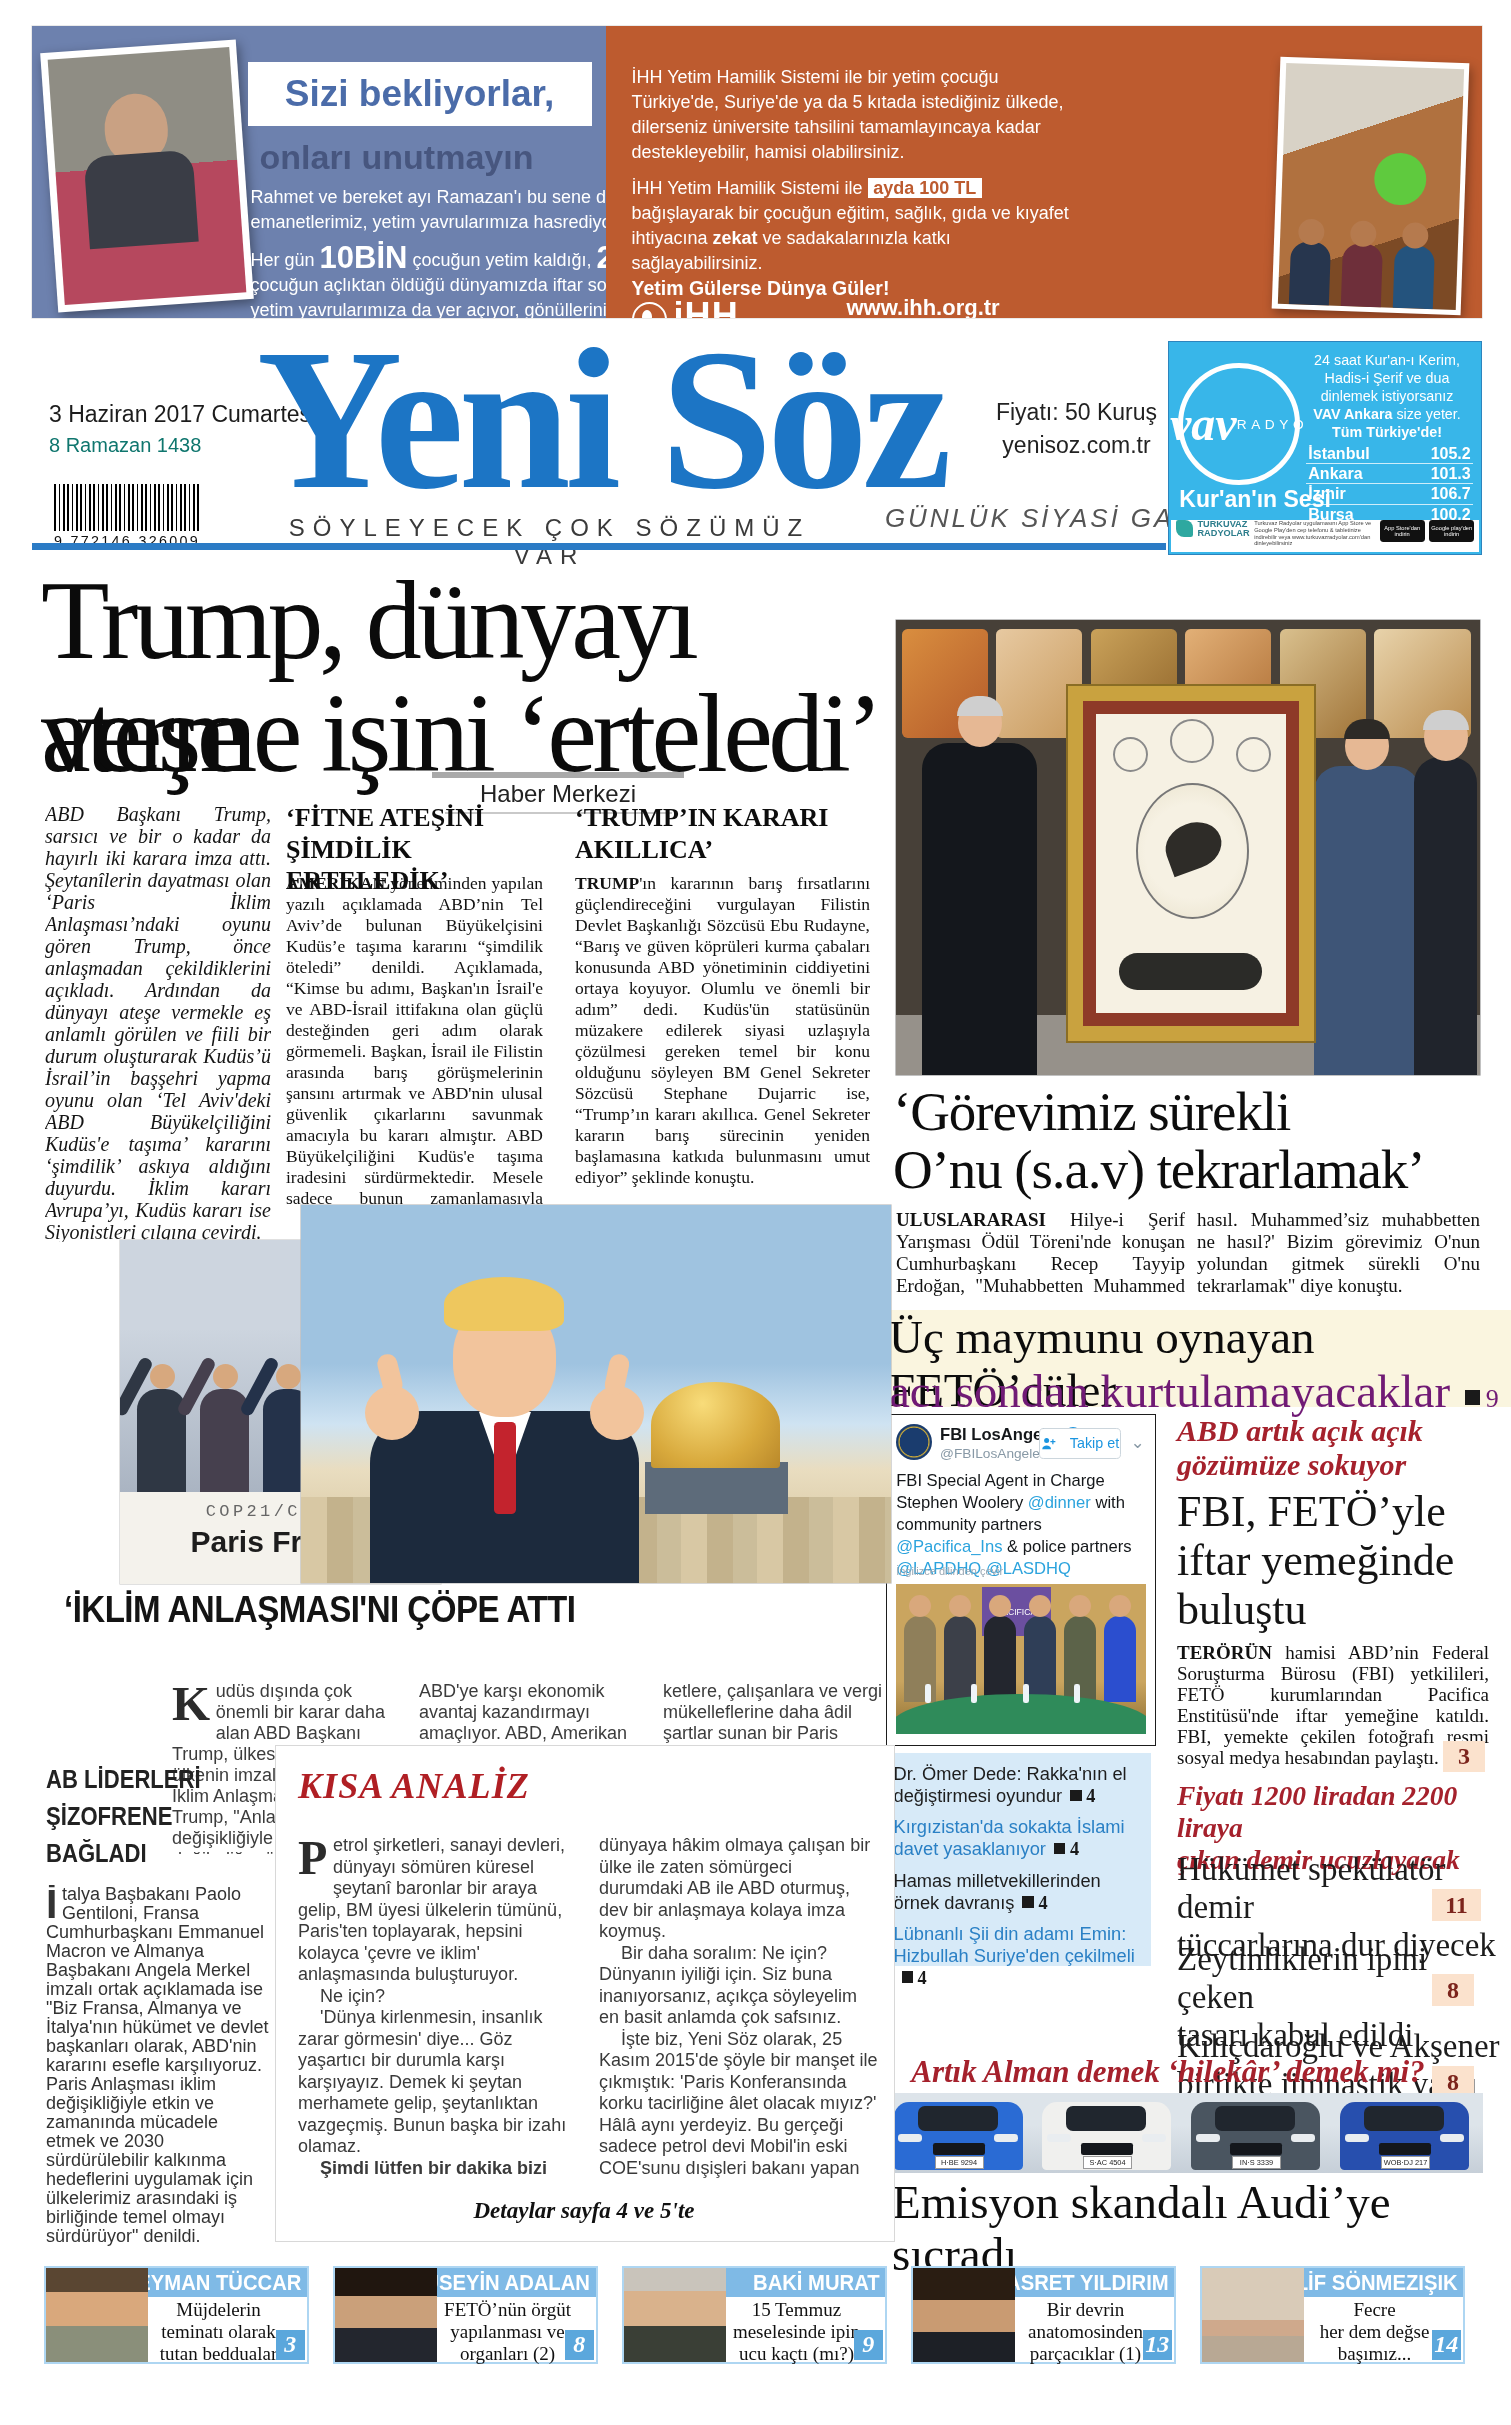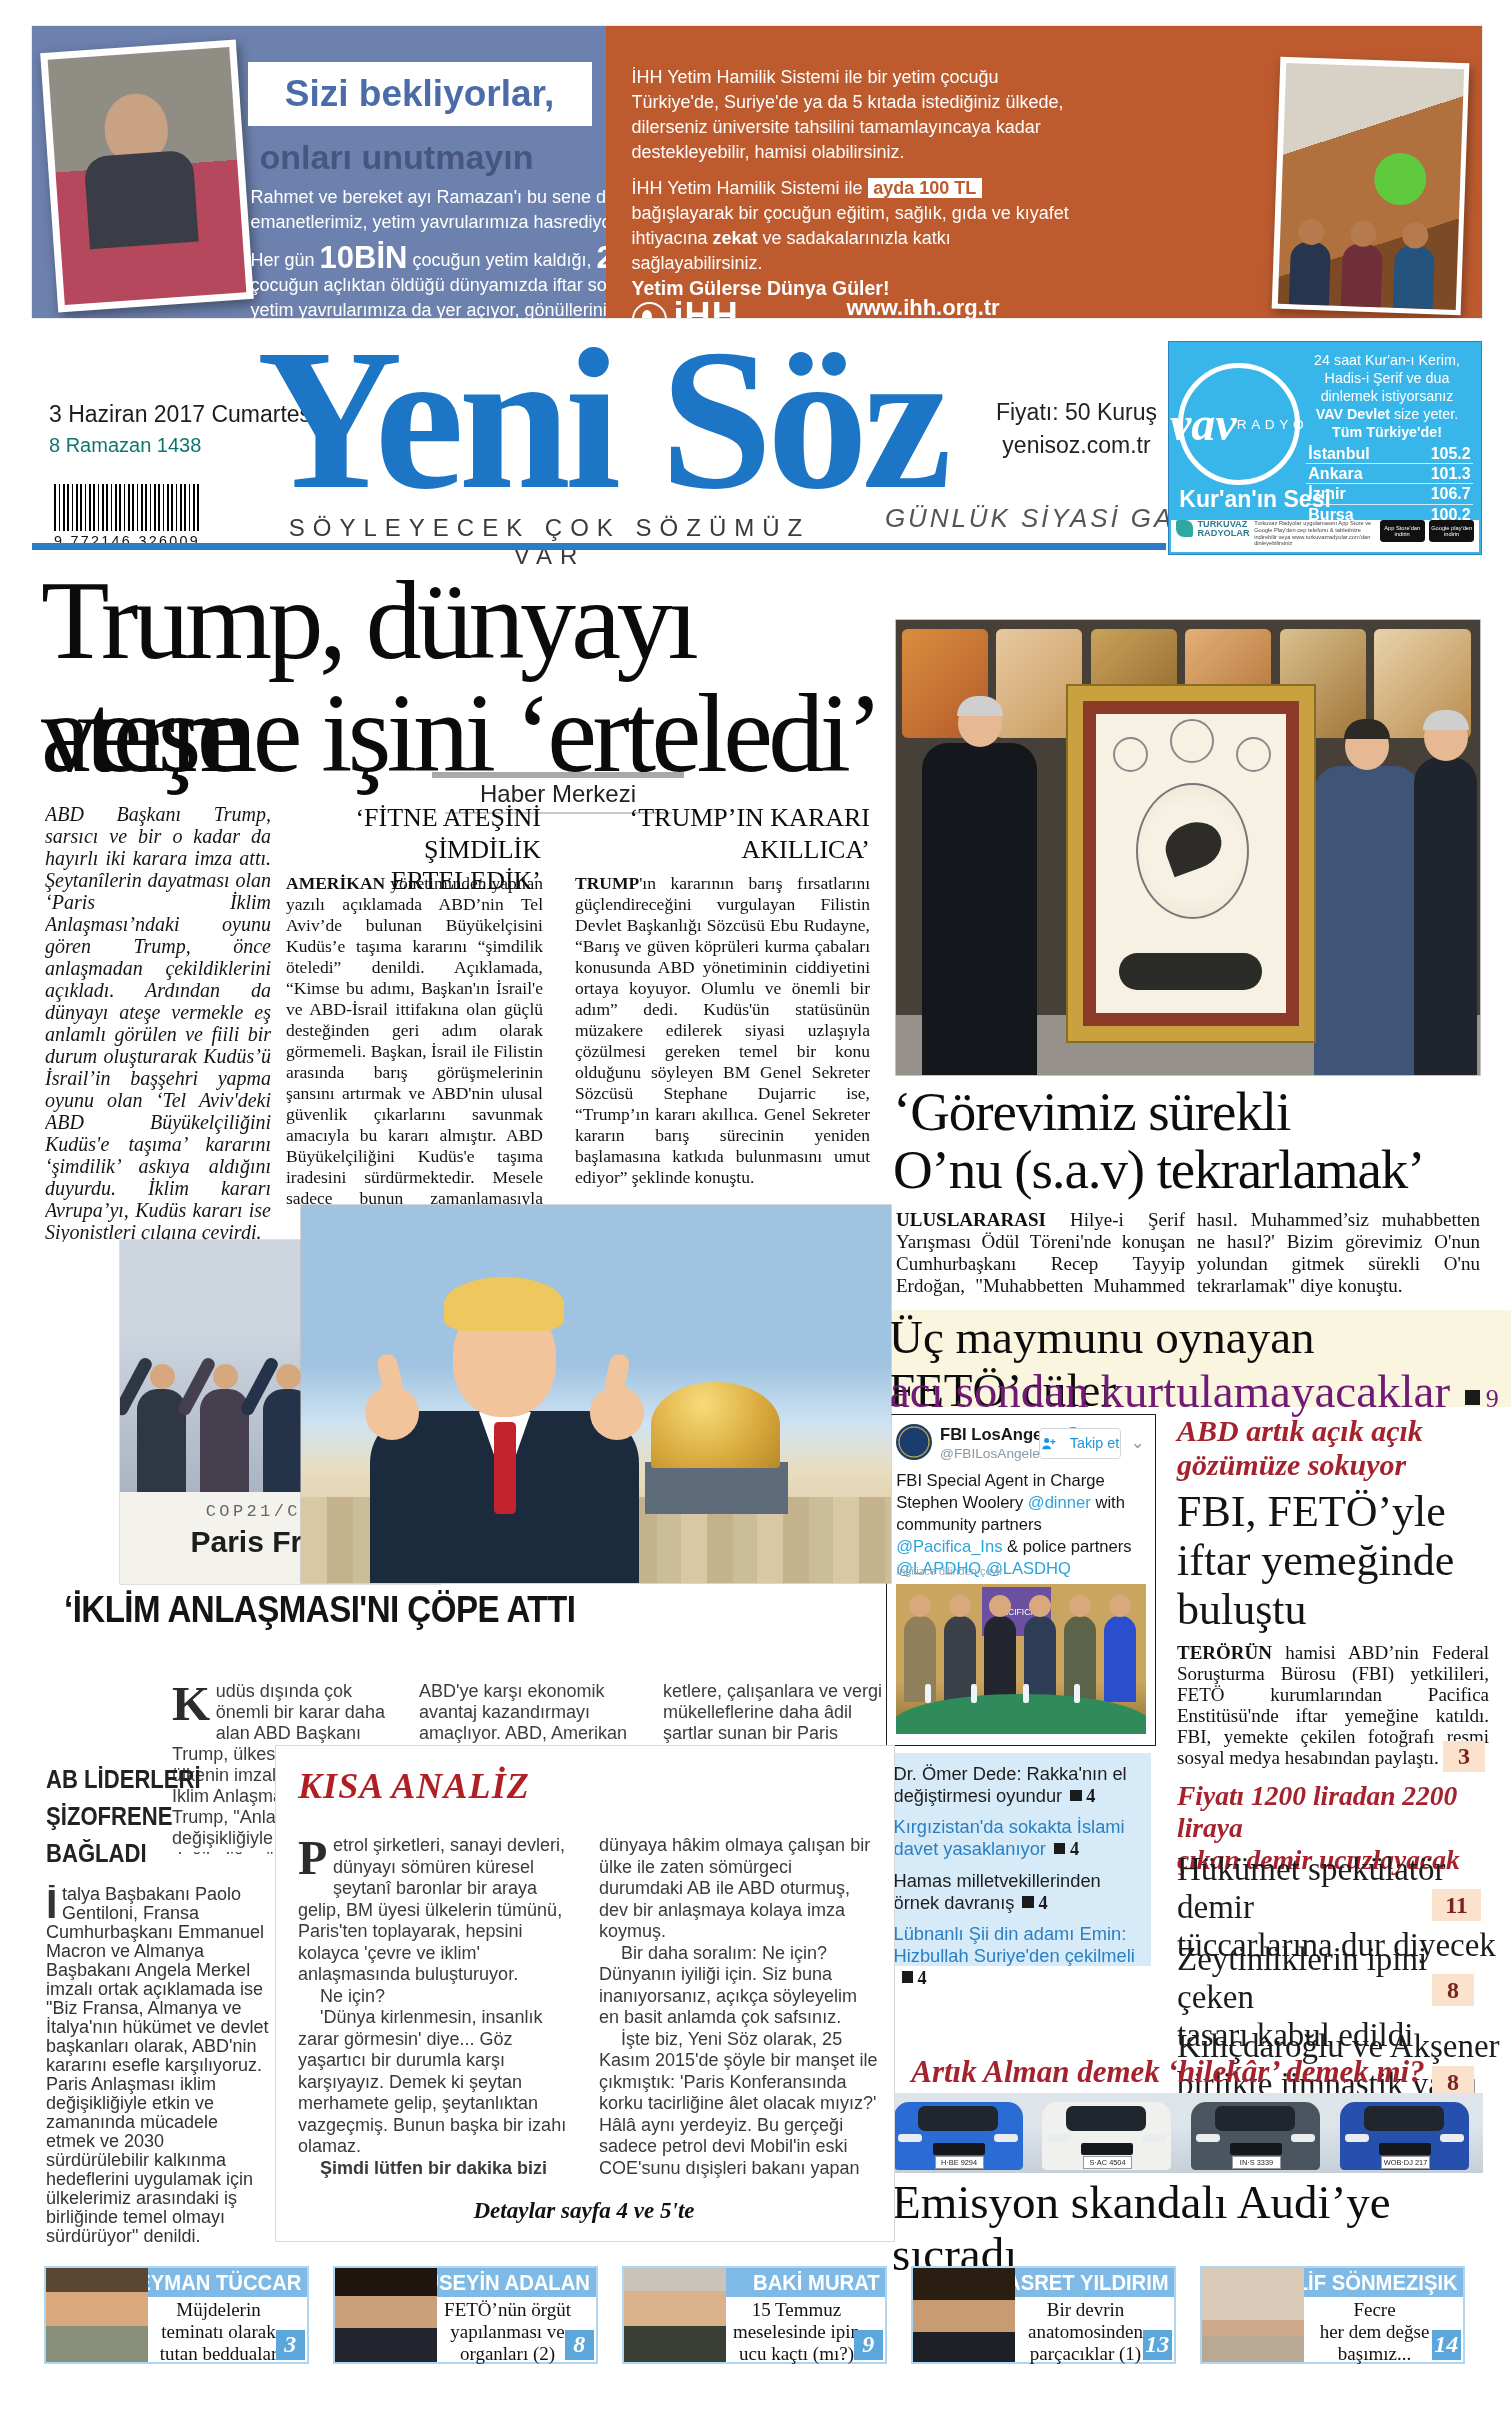--- a/index.html
+++ b/index.html
@@ -70,21 +70,21 @@
   .badge{width:53px;height:22px;background:#111;color:#fff;border-radius:3.4px;font-size:5.7px;display:flex;align-items:center;justify-content:center;text-align:center}
   
   .mainhead{left:41px;width:859px;font-size:112px;line-height:113px;letter-spacing:-4.6px;color:#0b0b0b}
   .mh1{top:564px}.mh2{top:677px}
   .byline-bar{left:432px;top:772px;width:252px;height:5.7px;background:#a9a9a9}
   .byline{left:432px;top:780px;width:252px;text-align:center;font-size:24px;color:#222}
   .byline-ul{left:445px;top:812px;width:227px;height:1.7px;background:#c9c9c9}
   
   .intro{left:45px;top:803px;width:226px;height:439px;overflow:hidden;font-style:italic;
          font-size:20px;line-height:22px;color:#151515}
-  .subt{width:255px;text-align:right;font-weight:normal;font-size:26px;line-height:31.5px;color:#0d0d0d}
+  .subt{width:255px;text-align:left;font-weight:bold;font-size:26px;line-height:31.5px;color:#0d0d0d}
   .sub1t{left:286px;top:802px}.sub2t{left:575px;top:802px;width:295px}
   .subb{top:873px;height:333px;overflow:hidden;font-size:17.5px;line-height:21px;color:#121212}
   .sub1b{left:286px;width:257px}.sub2b{left:575px;width:295px}
   
   .cop{left:120px;top:1240px;width:321px;height:344px;background:#e8e4da;overflow:hidden;box-shadow:0 0 0 0.6px #ccc}
   .cop-crowd{position:absolute;inset:0 0 92px 0;background:linear-gradient(180deg,#cdd5df 0 35%,#aab4c2 100%)}
   .cop-cap{position:absolute;left:0;right:0;bottom:0;height:92px;background:#f4f2ec;text-align:center}
   .cop-s{font-size:17px;letter-spacing:3.4px;color:#666;margin-top:10.3px;font-family:"Liberation Mono",monospace}
   .cop-b{font-size:30px;font-weight:bold;color:#1d1d1d;margin-top:3.4px}
   .per{position:absolute;bottom:0;width:49px;height:103px;border-radius:20.6px 20.6px 0 0;background:#2f3744}
@@ -284,21 +284,21 @@
   <div class="k vav">
     <div class="vav-circle">
       <div class="vav-script">vav</div>
       <div class="vav-word">RADYO</div>
     </div>
     <div class="vav-brand">Kur'an'ın Sesi</div>
     <div class="vav-text">
       <div>24 saat Kur'an-ı Kerim,</div>
       <div>Hadis-i Şerif ve dua</div>
       <div>dinlemek istiyorsanız</div>
-      <div><b>VAV Devlet</b><span> size yeter.</span></div>
+      <div><b>VAV Ankara</b><span> size yeter.</span></div>
       <div style="font-weight:bold">Tüm Türkiye'de!</div>
     </div>
     <div class="vav-freqs">
       <div class="fr">
           <span>İstanbul</span>
           <span>105.2</span>
         </div>
       <div class="fr">
           <span>Ankara</span>
           <span>101.3</span>

